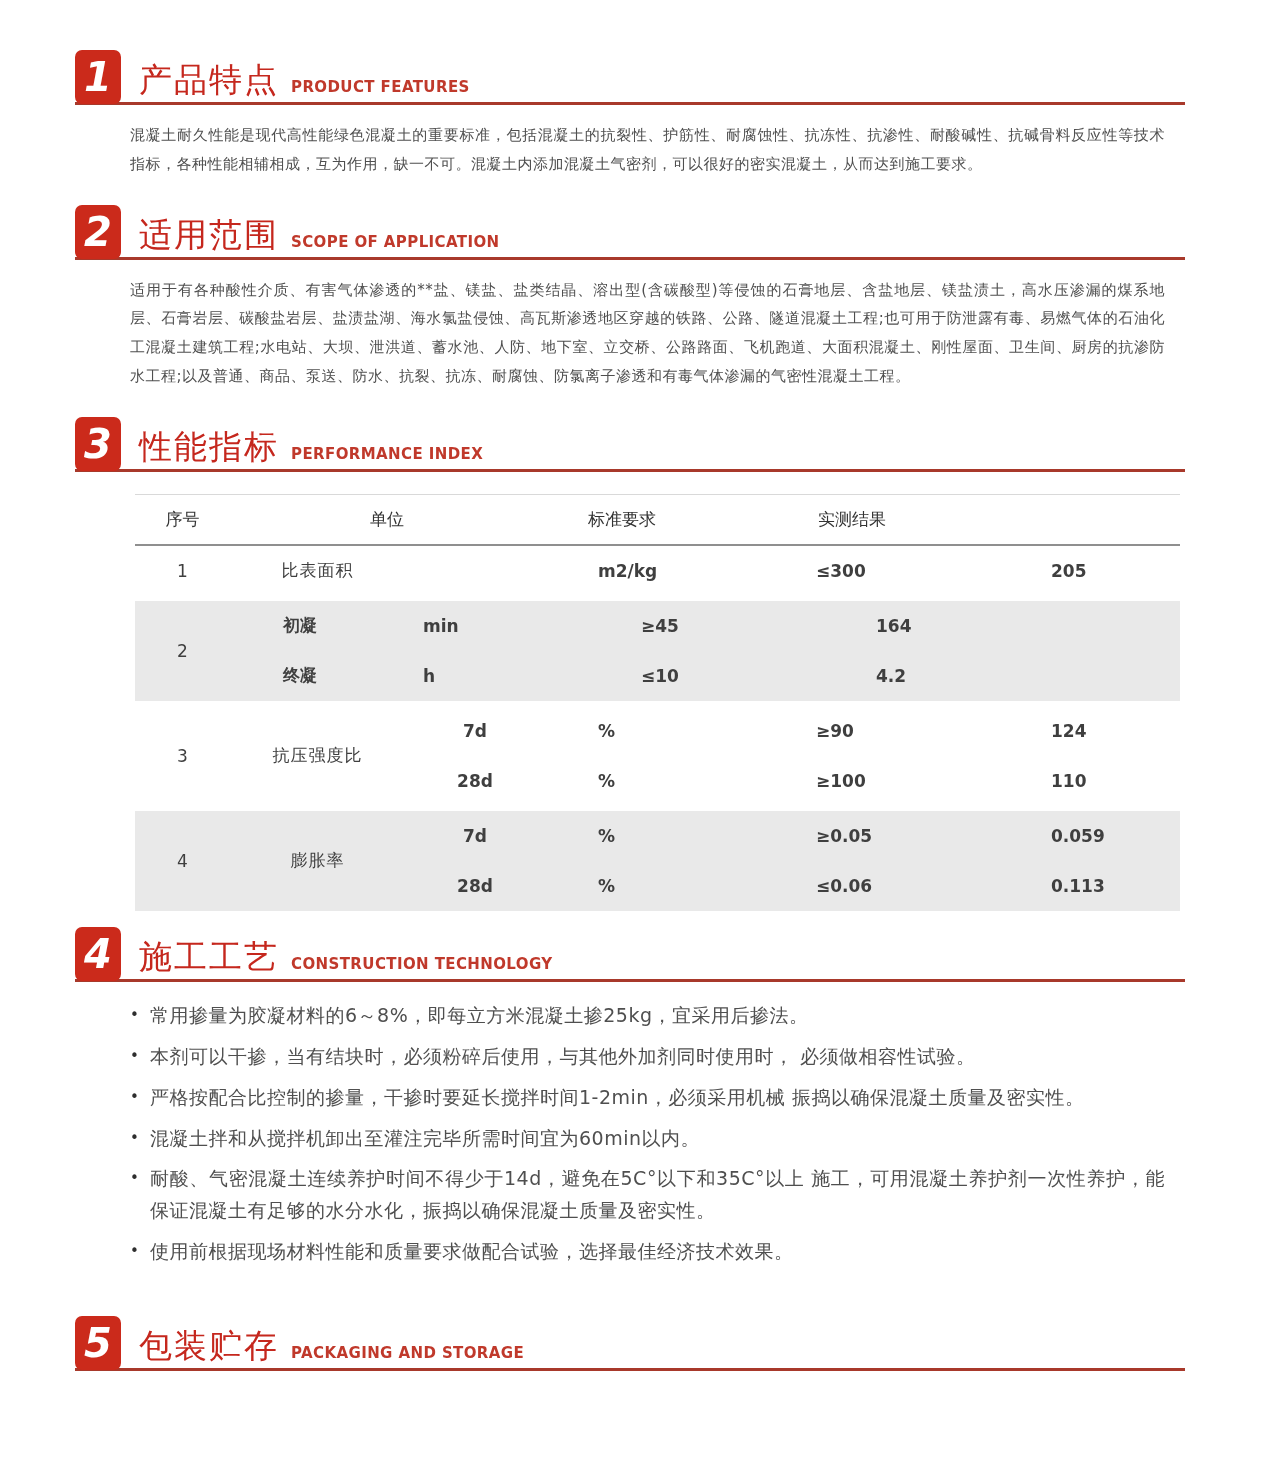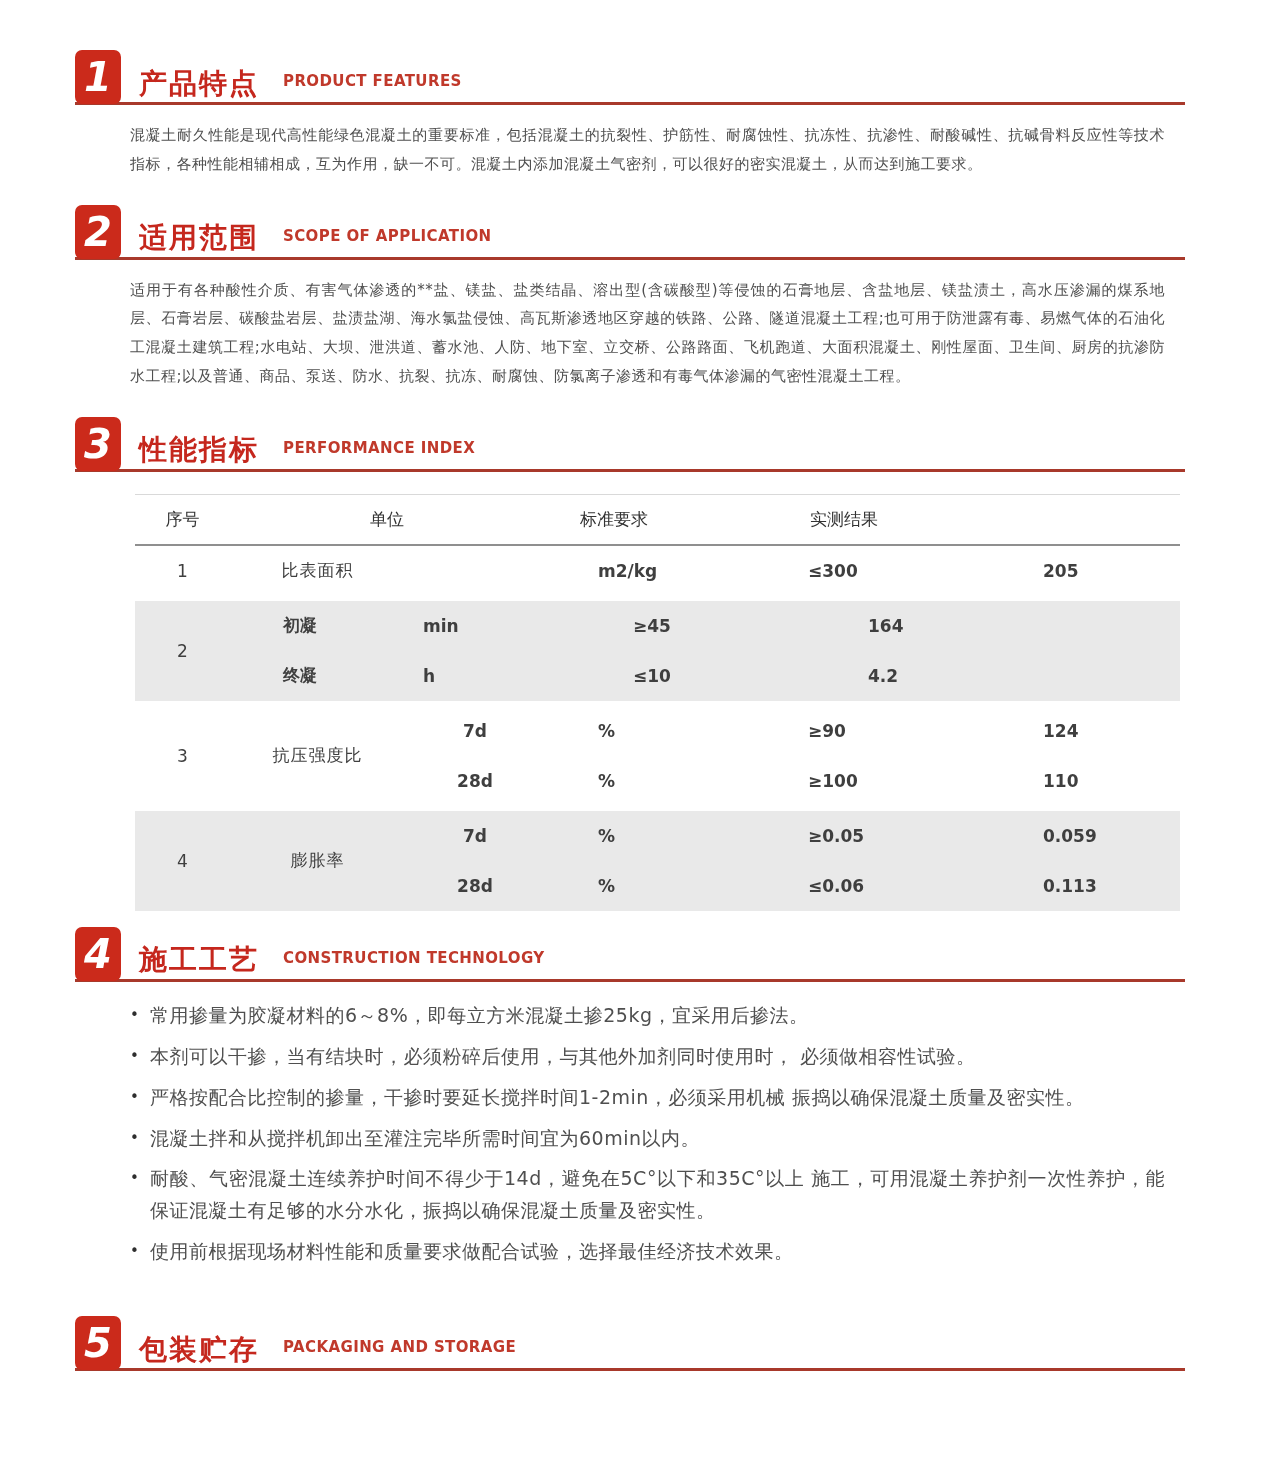--- a/index.html
+++ b/index.html
@@ -25,31 +25,31 @@
     background:#cb2a1b;
     border-radius:7px;
     display:flex; align-items:center; justify-content:center;
     color:#ffffff;
     font-size:40px; font-weight:bold; font-style:italic;
     margin-bottom:-2px;
     flex:0 0 auto;
   }
   .title-zh {
     margin-left:18px;
-    font-size:28px; font-weight:bold;
+    font-size:33px; font-weight:normal;
     color:#c5271d;
     letter-spacing:2px;
     line-height:1.3;
   }
   .title-en {
-    margin-left:24px;
+    margin-left:12px;
     font-size:15px; font-weight:bold;
     color:#c0392b;
     letter-spacing:0.4px;
-    padding-bottom:12px;
+    padding-bottom:6px;
   }
 
   
   .para {
     margin:16px 20px 26px 55px;
     font-size:15px;
     line-height:1.92;
     color:#4f4f4f;
     text-align:justify;
     letter-spacing:0.5px;
@@ -65,21 +65,21 @@
   }
   .t-row { display:flex; align-items:stretch; }
   .t-head { border-bottom:2px solid #8f8f8f; }
   .t-head .t-cell { padding:13px 0; font-size:17px; color:#333; }
   .t-no   { width:95px;  display:flex; align-items:center; justify-content:center; flex:0 0 auto; }
   .t-item { width:175px; display:flex; align-items:center; justify-content:center; flex:0 0 auto; letter-spacing:1px; }
   .t-subcol { flex:1 1 auto; display:flex; flex-direction:column; justify-content:space-around;font-weight:bold; }
   .t-subrow { display:flex; align-items:center; height:50px; }
   .t-subname { width:140px; text-align:center; flex:0 0 auto; }
   .t-unit { width:210px; padding-left:53px; flex:0 0 auto; }
-  .t-req  { width:230px; padding-left:53px; flex:0 0 auto; }
+  .t-req  { width:230px; padding-left:53px; flex:0 0 auto;margin-left:8px; }
   .t-res  { width:195px; padding-left:58px; flex:0 0 auto; }
   .t-group { min-height:48px; }
   .t-group.shaded { background:#e9e9e9; margin:5px 0; }
 
   
   .bullets { margin:18px 20px 34px 55px; }
   .bullet {
     display:flex;
     font-size:19px;
     line-height:1.68;

